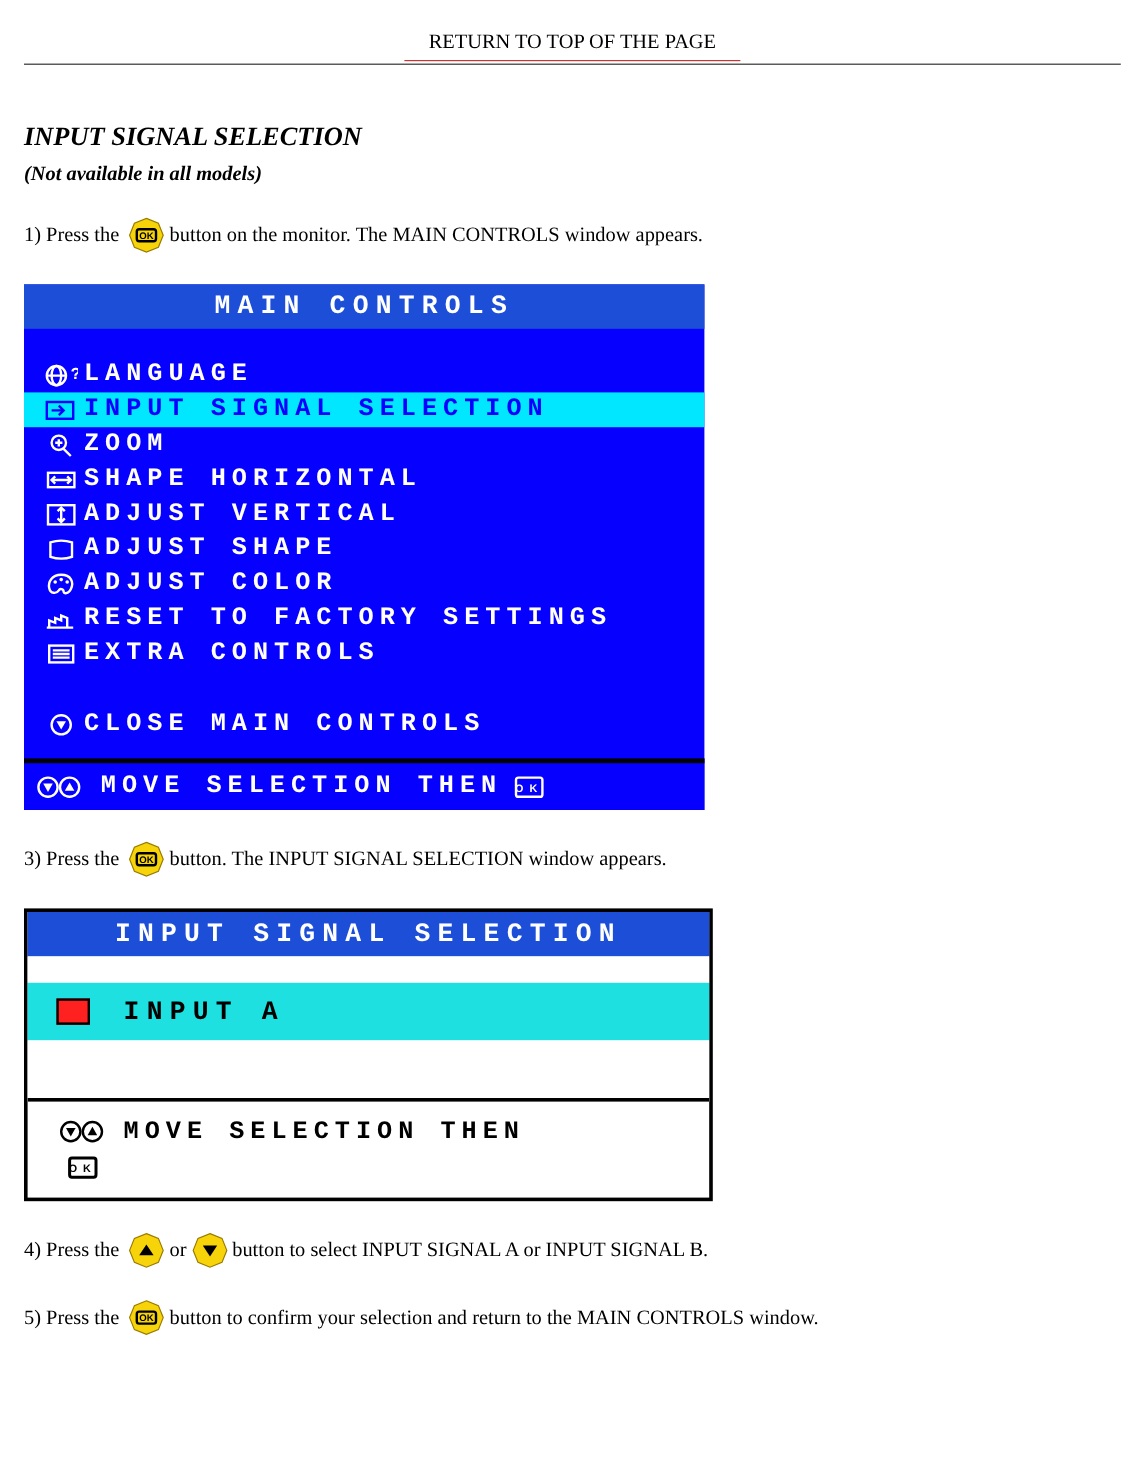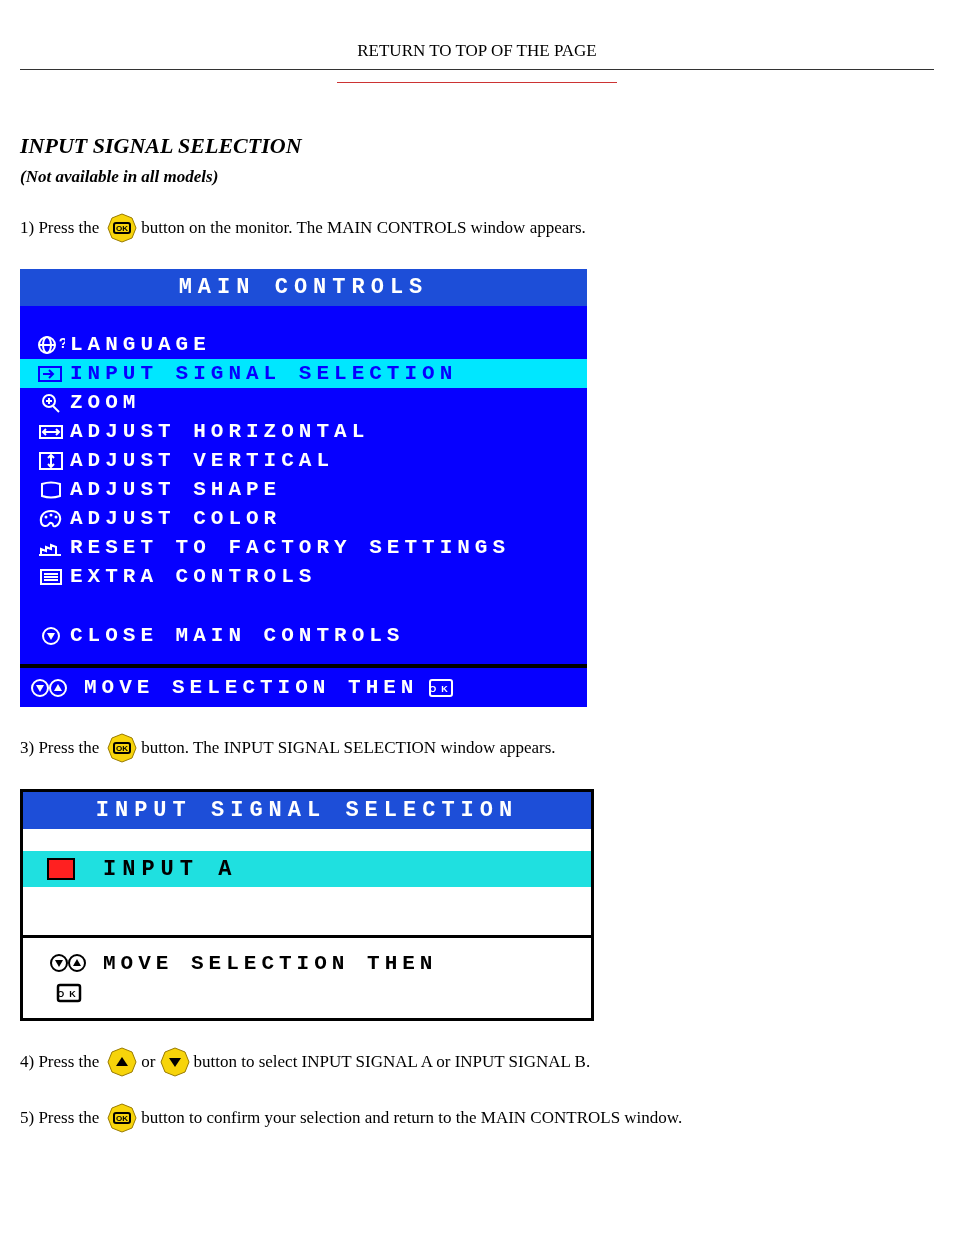--- a/index.html
+++ b/index.html
@@ -1,17 +1,17 @@
 <!DOCTYPE html>
 <html><head>
 <meta charset="utf-8">
 <style>
 html,body{margin:0;padding:0;background:#fff;font-family:Georgia,"Times New Roman",serif;color:#000}
 .page{width:954px;margin:0 auto;position:relative;padding-bottom:60px}
-.top-link{display:block;text-align:center;font-size:17px;color:#000;padding:25px 0 8px 0;margin:16px 20px;border-bottom:1px solid #333}
+.top-link{display:block;text-align:center;font-size:17px;color:#000;padding:25px 0 8px 0;margin:0 20px;border-bottom:1px solid #333}
 .section-title{font-style:italic;font-weight:bold;font-size:22px;margin:50px 0 2px 20px}
 .wrapper{margin-left:20px}
 .note{font-style:italic;font-weight:bold;font-size:17px;margin:8px 0 26px 0}
 .step{font-size:17px;margin:0 0 26px 0;display:flex;align-items:center;flex-wrap:wrap}
 .step .num{margin-right:4px}
 .btn{display:inline-flex;align-items:center;justify-content:center;width:30px;height:30px;margin:0 4px;vertical-align:middle}
 .btn svg{display:block}
 .osd{display:block;margin:0 0 26px 0}
 .osd-main{width:567px;background:#0600ff;border:0}
 .osd-title{background:#1d4ed8;color:#fff;text-align:center;font-family:"Courier New",monospace;font-weight:bold;letter-spacing:6px;font-size:22px;padding:6px 0}
@@ -22,21 +22,21 @@
 .menu-row .ico svg{display:block}
 .menu-row .lbl{}
 .menu-gap{height:30px}
 .osd-footer{border-top:4px solid #000;background:#0600ff;display:flex;align-items:center;padding:8px 10px;font-family:"Courier New",monospace;font-weight:bold;font-size:21px;letter-spacing:5px;color:#fff}
 .osd-footer .ico-pair{display:inline-flex;align-items:center;margin-right:14px}
 .osd-footer .ok-ico{margin-left:10px;display:inline-flex}
 .osd-sel{width:568px;border:3px solid #000;background:#fff}
 .osd-sel .osd-title{letter-spacing:6px}
 .sel-body{}
 .sel-gap{height:22px;background:#fff}
-.sel-row{display:flex;align-items:center;height:36px;background:#1fe0e0;font-family:"Courier New",monospace;font-weight:bold;font-size:22px;letter-spacing:6px;color:#000;padding:0 0 0 24px}
+.sel-row{display:flex;align-items:center;height:48px;background:#1fe0e0;font-family:"Courier New",monospace;font-weight:bold;font-size:22px;letter-spacing:6px;color:#000;padding:0 0 0 24px}
 .sel-row .redbox{width:24px;height:18px;border:2px solid #000;background:#ff2020;margin-right:28px}
 .sel-gap2{height:48px;background:#fff;border-bottom:3px solid #000}
 .sel-footer{padding:10px 0 10px 24px;font-family:"Courier New",monospace;font-weight:bold;font-size:21px;letter-spacing:5px;color:#000}
 .sel-footer .frow{display:flex;align-items:center;height:30px}
 .sel-footer .ico-pair{display:inline-flex;align-items:center;margin-right:12px;width:44px;justify-content:center}
 hr.under{border:none;border-bottom:1px solid #c33;width:280px;margin:-4px auto 0 auto}
 </style>
 </head>
 <body>
 
@@ -104,21 +104,21 @@
 
       <div class="menu-row">
         <span class="ico">
               <svg width="28" height="22" viewBox="0 0 28 22">
                 <rect x="3" y="5" width="22" height="12" fill="none" stroke="#fff" stroke-width="2"></rect>
                 <line x1="7" y1="11" x2="21" y2="11" stroke="#fff" stroke-width="2"></line>
                 <polyline points="9,8 6,11 9,14" fill="none" stroke="#fff" stroke-width="2"></polyline>
                 <polyline points="19,8 22,11 19,14" fill="none" stroke="#fff" stroke-width="2"></polyline>
               </svg>
             </span>
-        <span class="lbl">ADJUST HORIZONTAL</span>
+        <span class="lbl">SHAPE HORIZONTAL</span>
       </div>
 
       <div class="menu-row">
         <span class="ico">
               <svg width="28" height="22" viewBox="0 0 28 22">
                 <rect x="3" y="3" width="22" height="16" fill="none" stroke="#fff" stroke-width="2"></rect>
                 <line x1="14" y1="6" x2="14" y2="16" stroke="#fff" stroke-width="2"></line>
                 <polyline points="11,8 14,5 17,8" fill="none" stroke="#fff" stroke-width="2"></polyline>
                 <polyline points="11,14 14,17 17,14" fill="none" stroke="#fff" stroke-width="2"></polyline>
               </svg>

